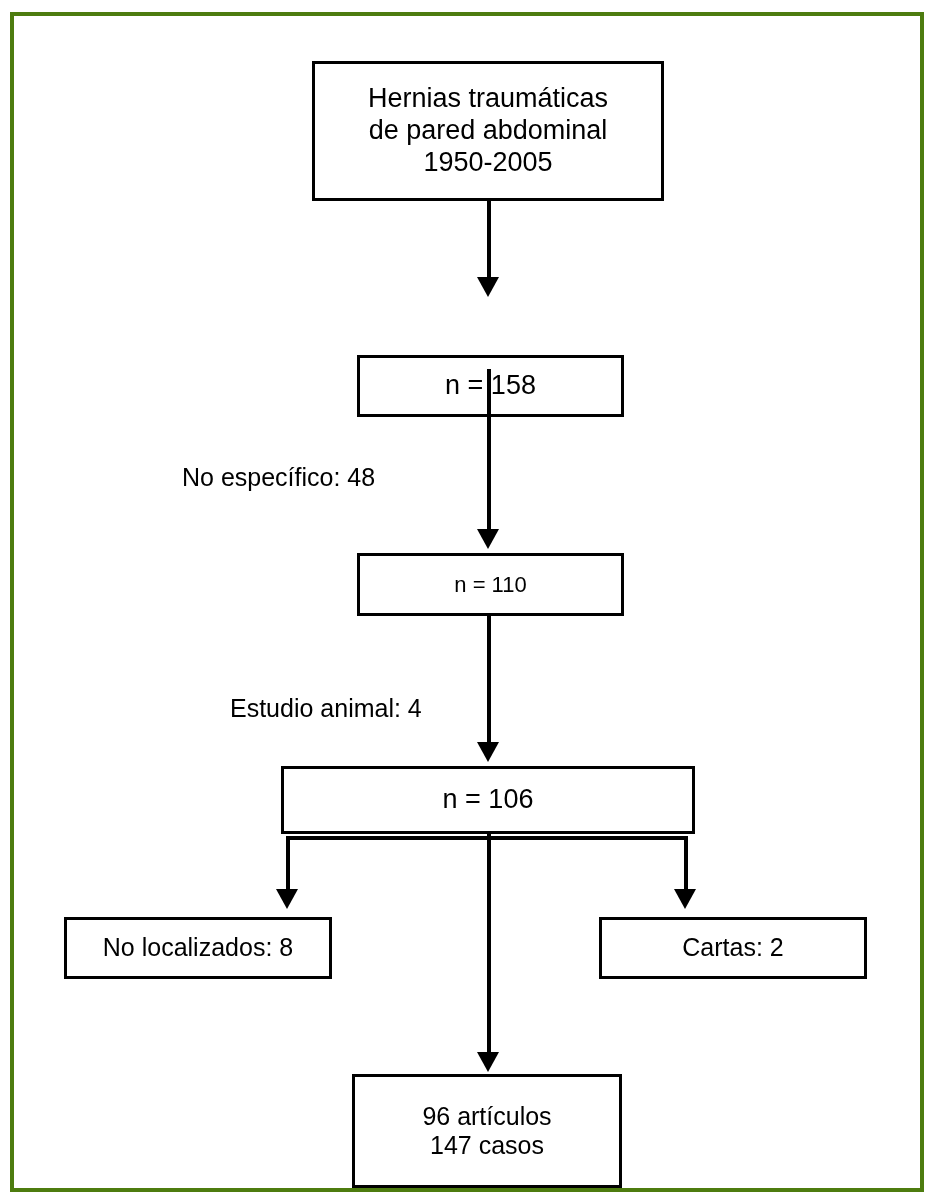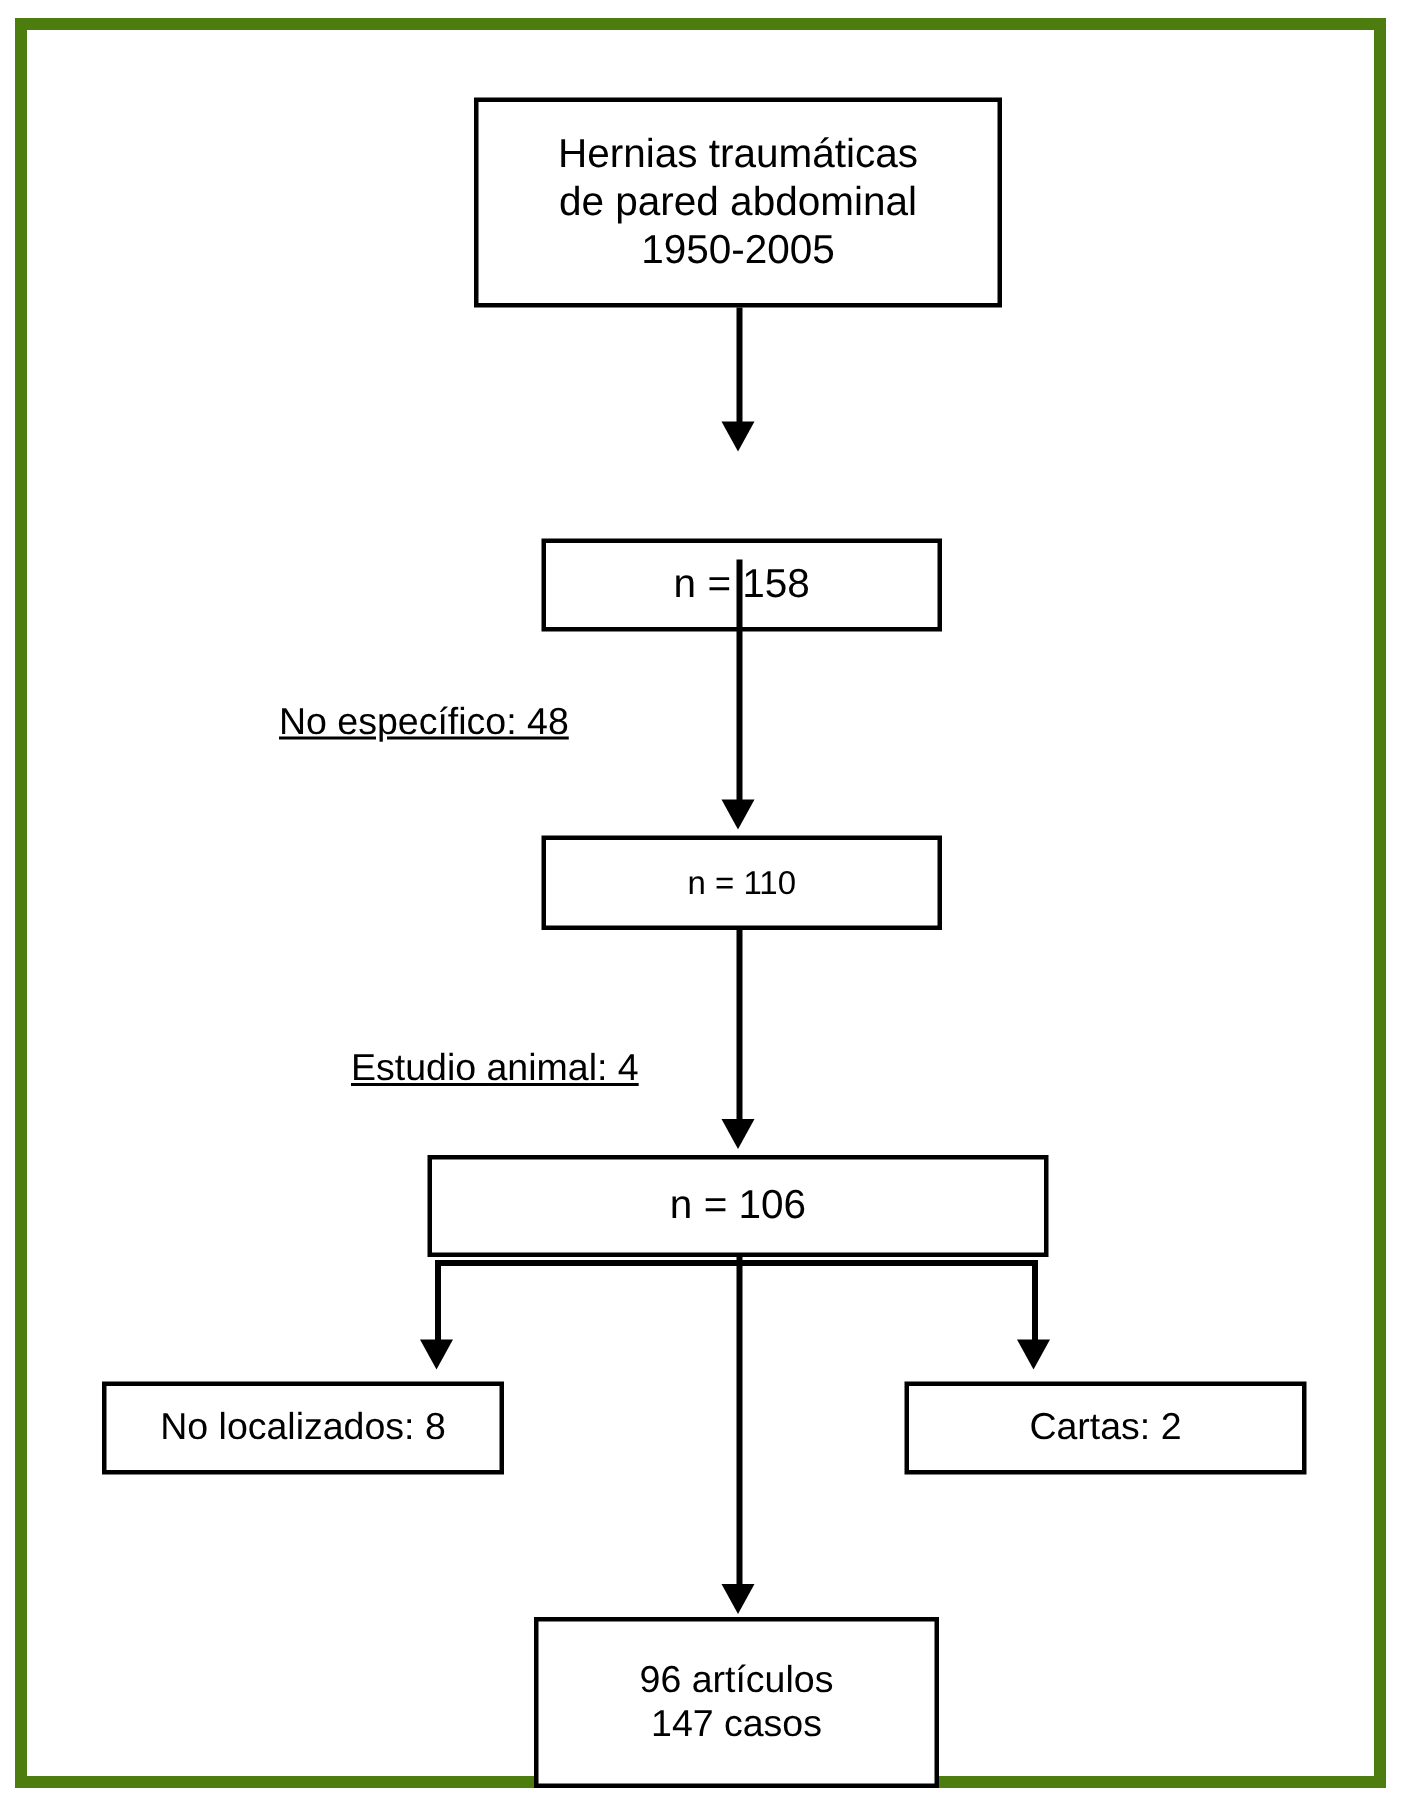--- a/index.html
+++ b/index.html
@@ -17,21 +17,21 @@
     height: 1204px;
     background: #ffffff;
     overflow: hidden;
   }
   .frame {
     position: absolute;
     left: 10px;
     top: 12px;
     width: 914px;
     height: 1180px;
-    border: 8px solid #4d7c0f;
+    border: 4px solid #4d7c0f;
     box-sizing: border-box;
     background: #ffffff;
   }
   .node {
     position: absolute;
     border: 3px solid #000000;
     box-sizing: border-box;
     background: #ffffff;
     display: flex;
     align-items: center;
@@ -53,21 +53,20 @@
   .node-nolocal  { left: 50px;  top: 901px;  width: 268px; height: 62px;  font-size: 25px; text-align: right; }
   .node-cartas   { left: 585px; top: 901px;  width: 268px; height: 62px;  font-size: 25px; }
   .node-final    { left: 338px; top: 1058px; width: 270px; height: 114px; font-size: 25px; }
 
   .side-label {
     position: absolute;
     color: #000000;
     font-size: 25px;
     font-family: "Liberation Sans", sans-serif;
     white-space: nowrap;
-    text-decoration: underline;
   }
   .label-noespecifico { left: 168px; top: 447px; }
   .label-estudioanimal { left: 168px; top: 678px; margin-left: 48px; }
 
   .edge-line {
     position: absolute;
     background: #000000;
     width: 4px;
   }
   .edge-hline {

